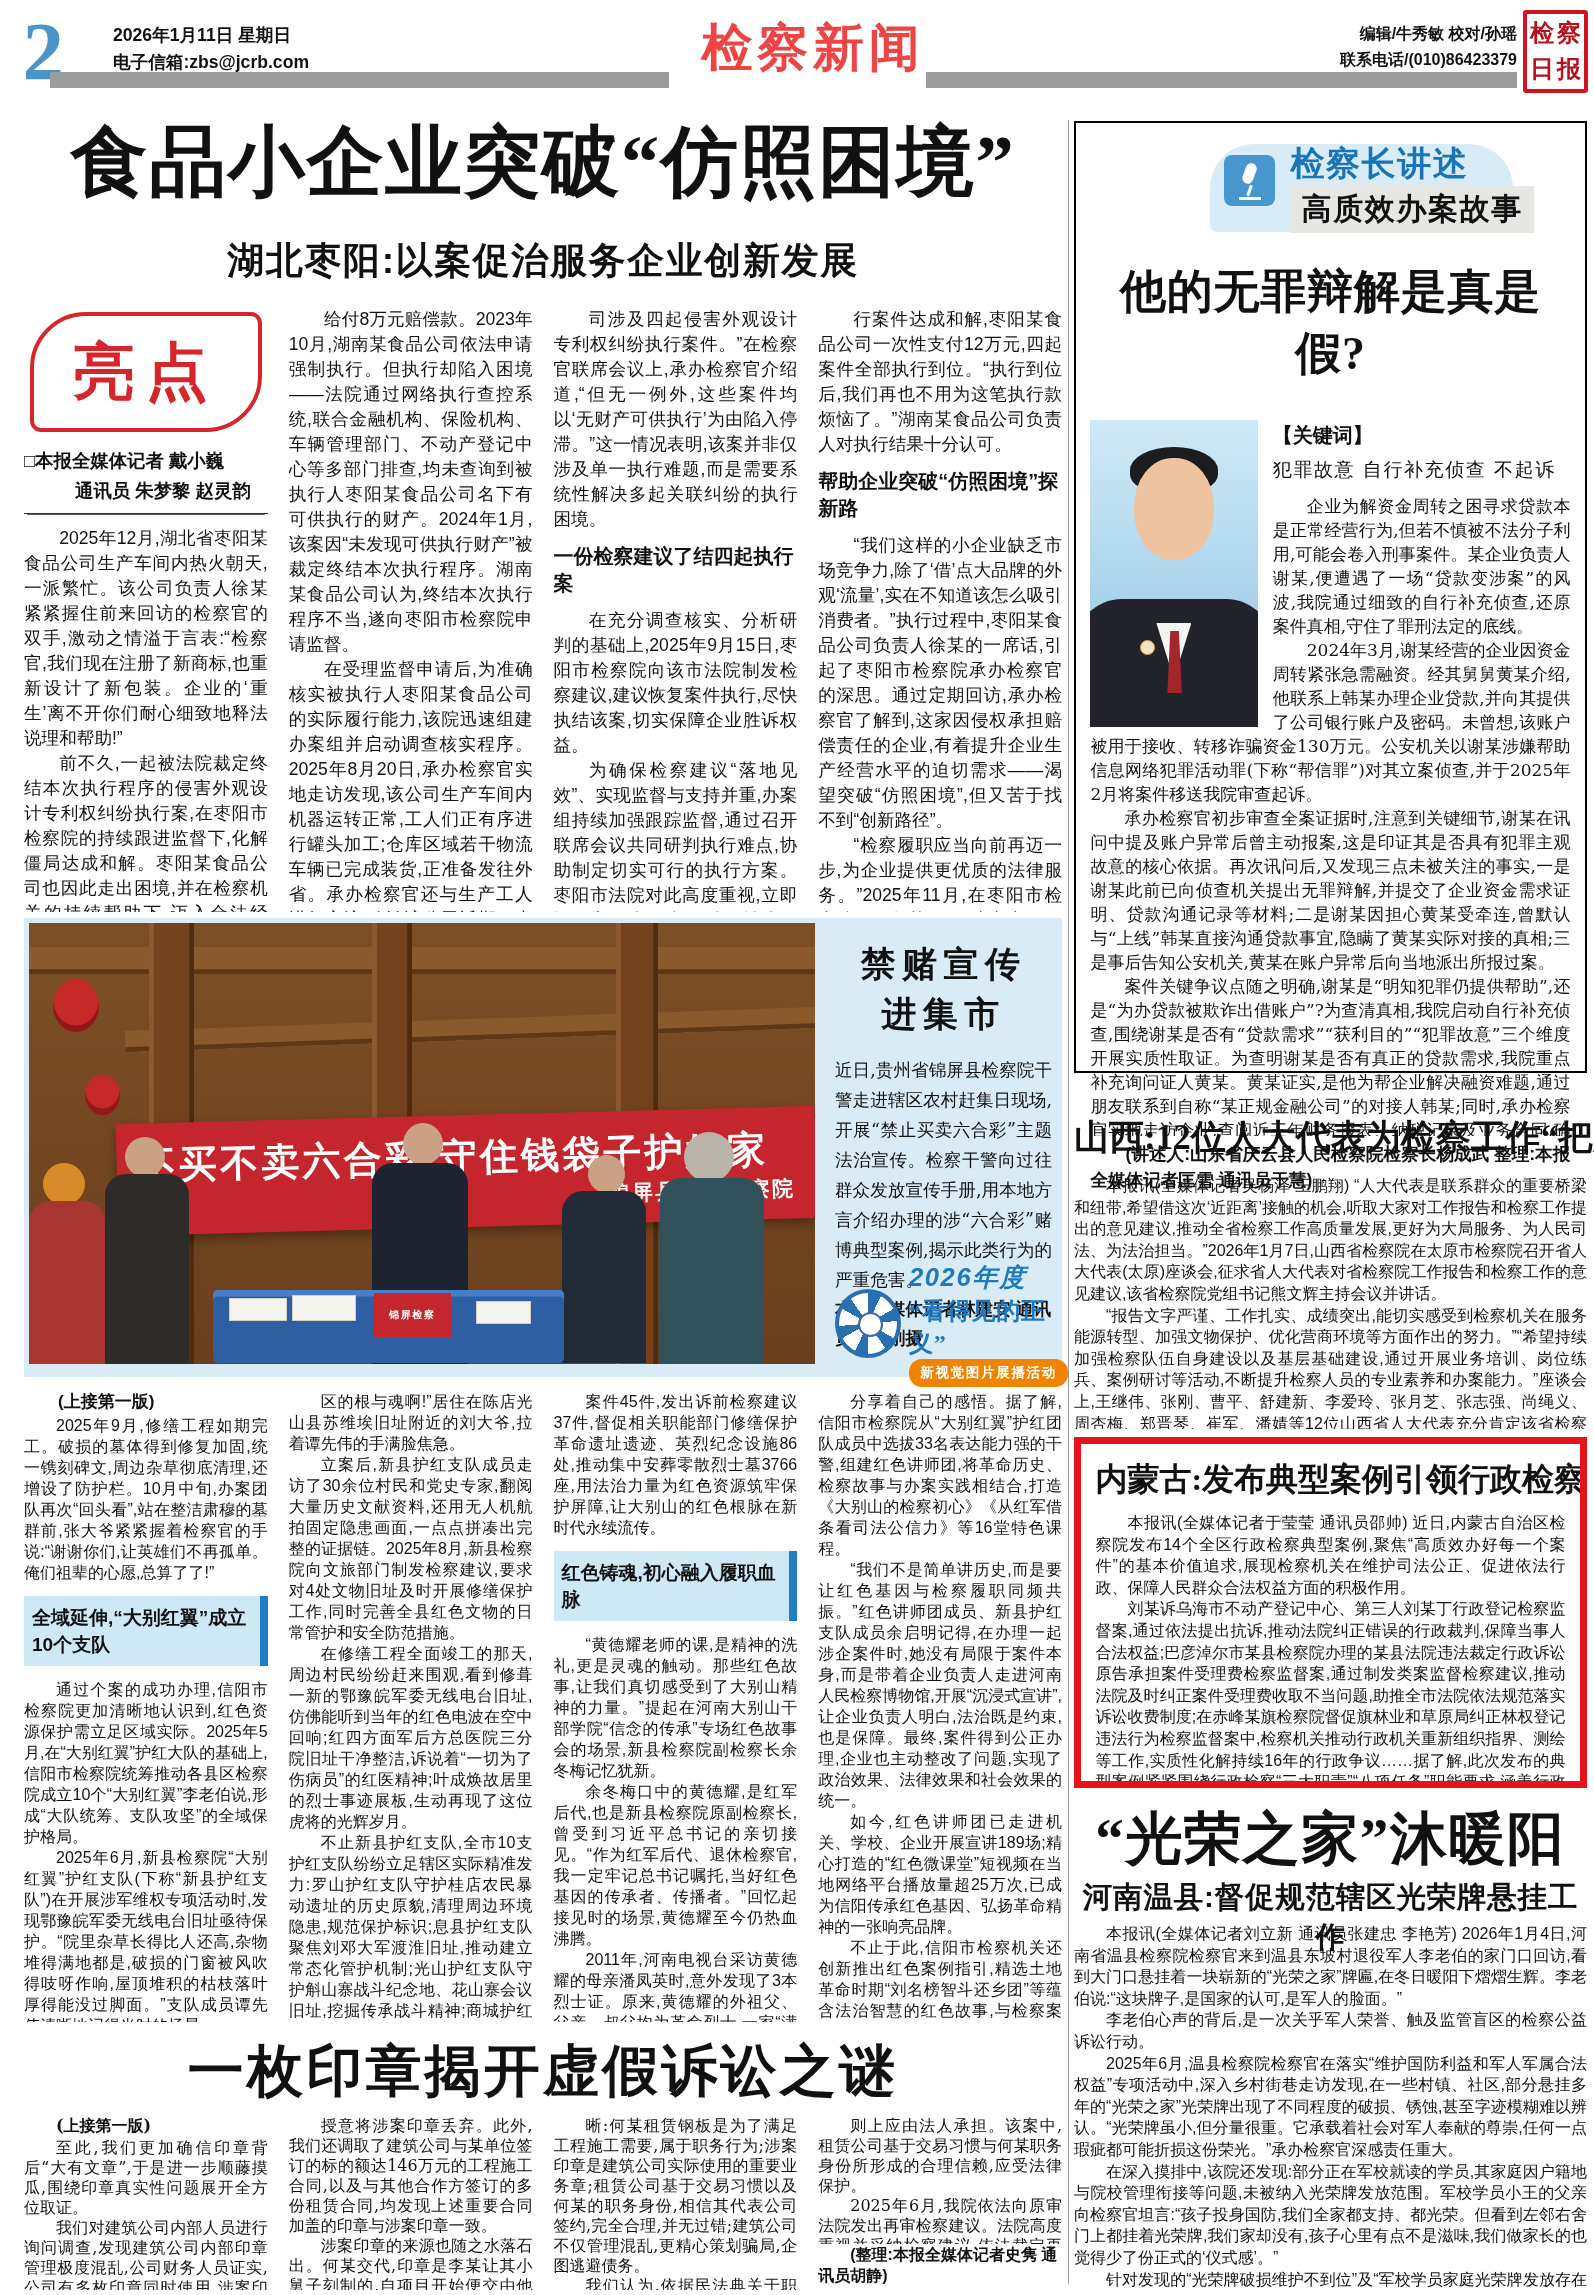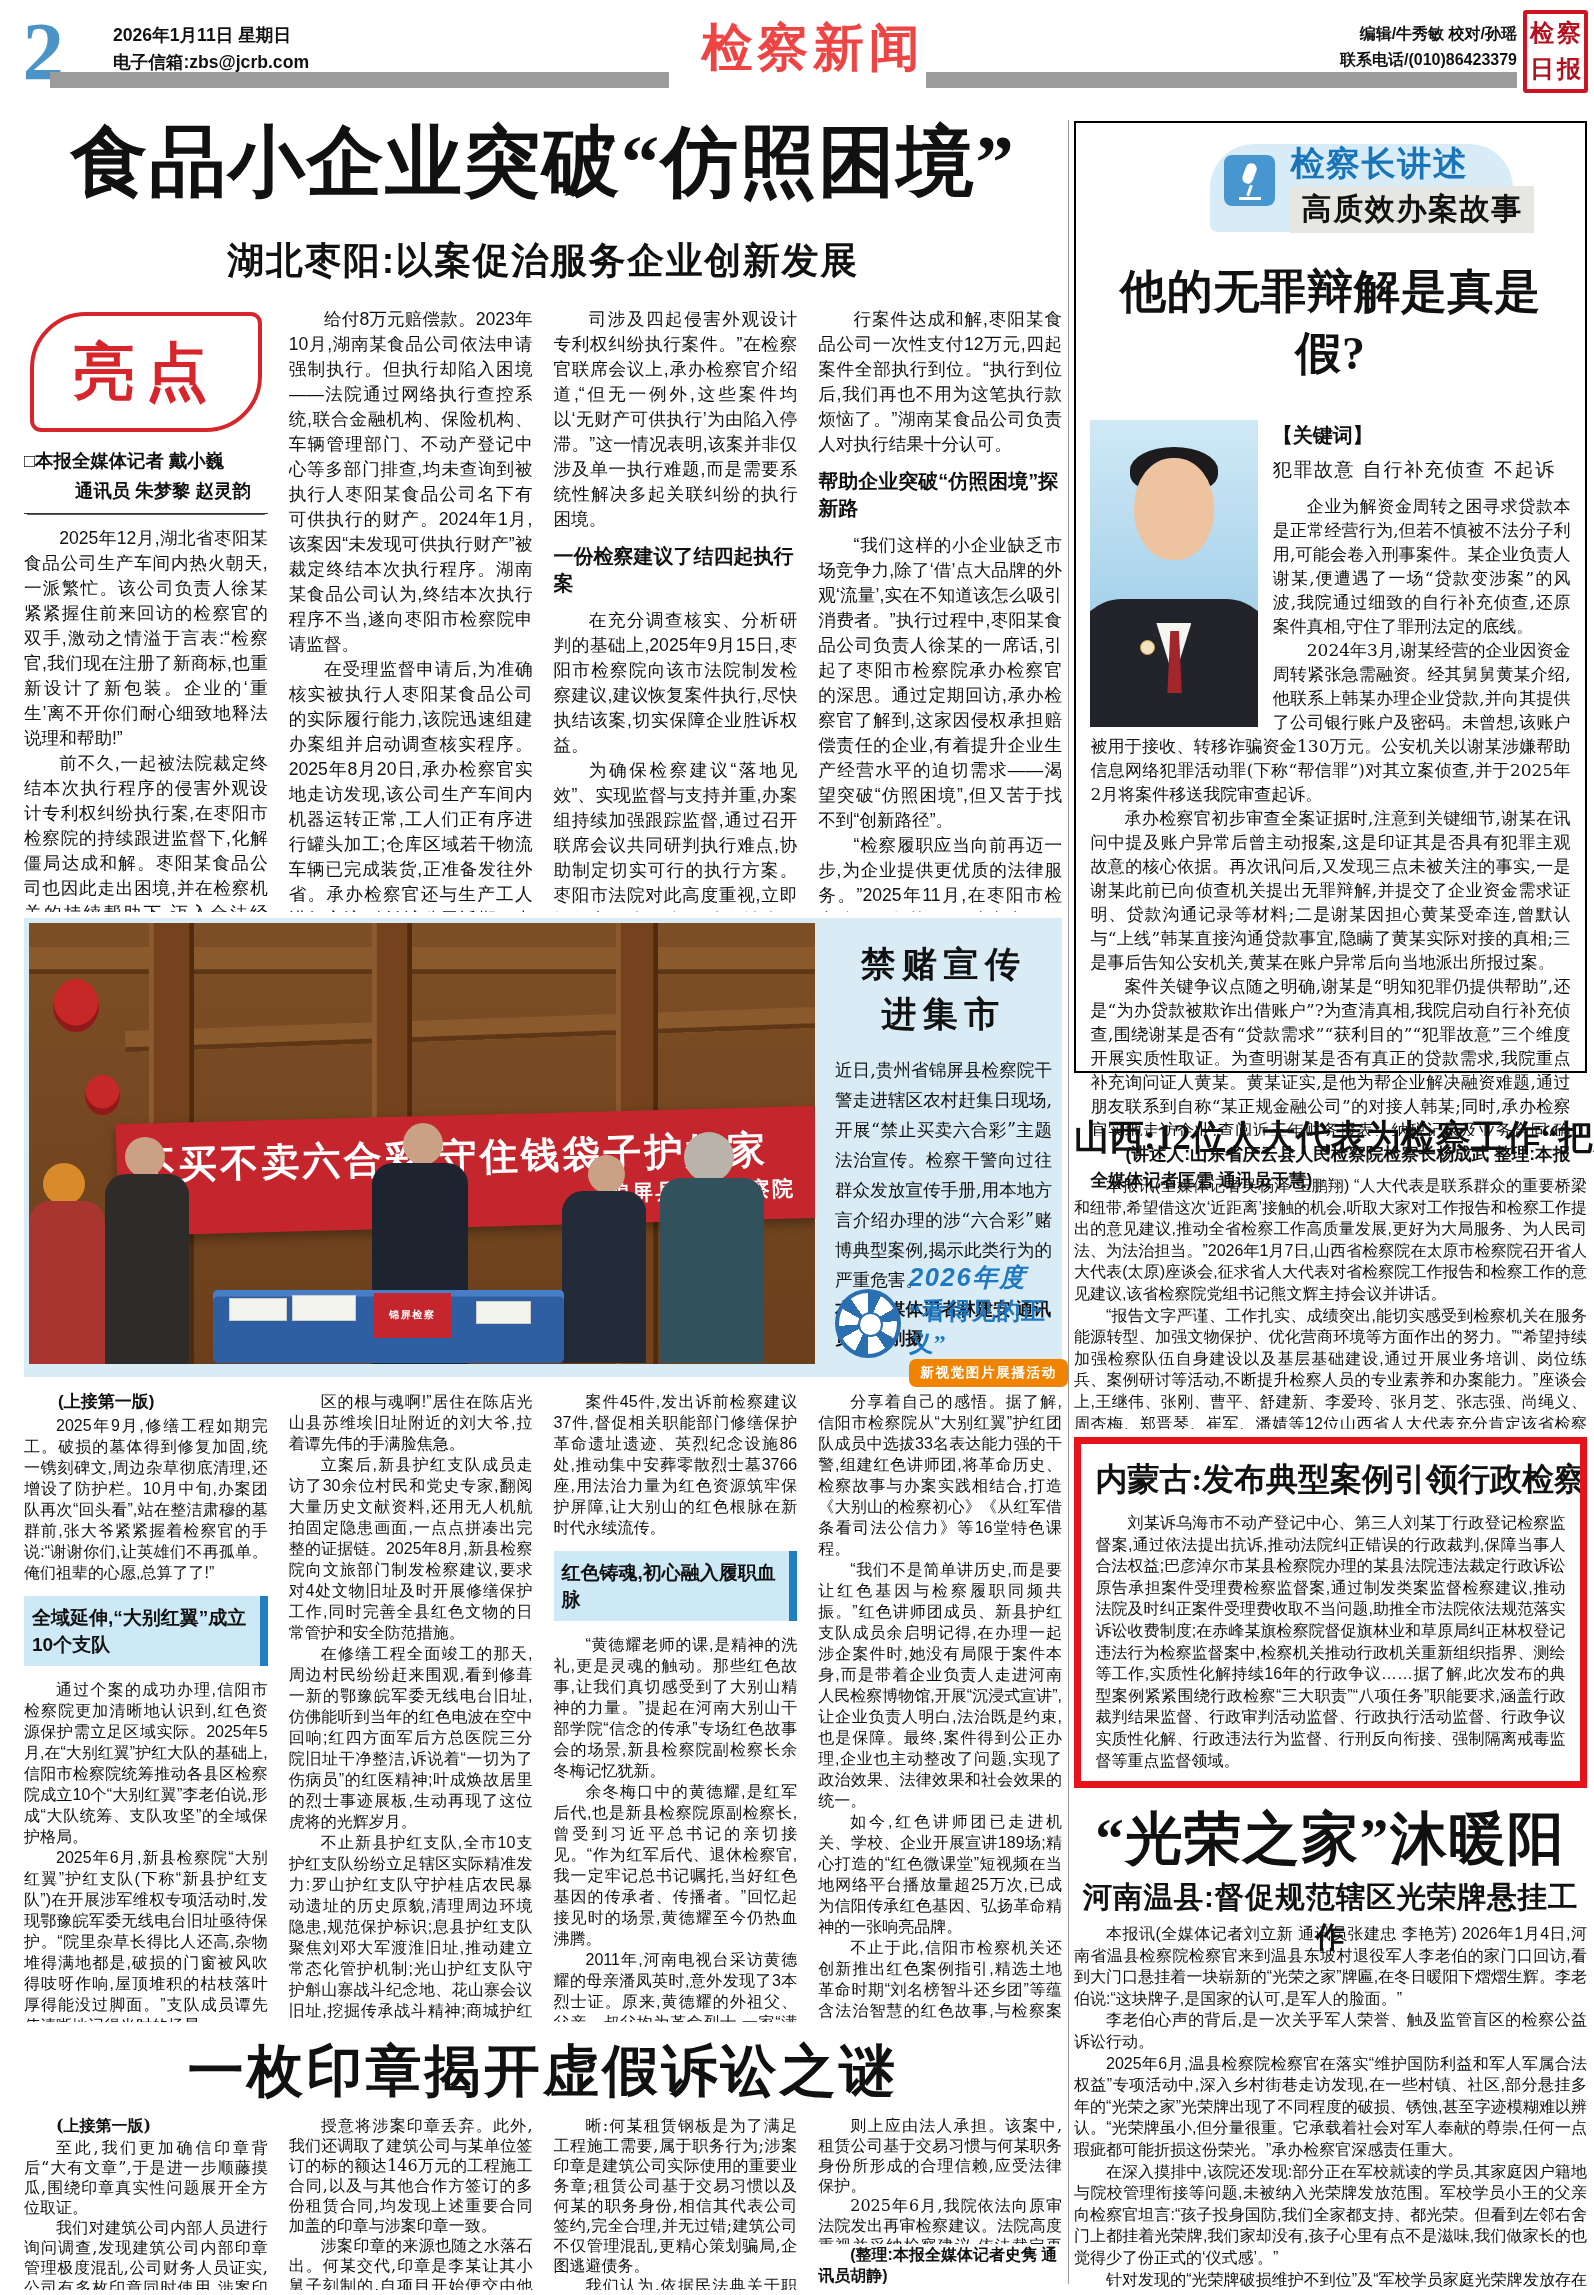--- a/index.html
+++ b/index.html
@@ -72,21 +72,21 @@
   .paper{position:absolute;background:#f4f4ee;border:0.8px solid #cfcfc6;}
   .tsign{position:absolute;background:#c5252c;color:#fff;font-size:10px;font-weight:bold;display:flex;align-items:center;justify-content:center;letter-spacing:1.6px;}
   .ptitle{font-size:35px;font-family:"Liberation Serif",serif;font-weight:bold;text-align:center;line-height:50px;letter-spacing:6.4px;}
   .pcap{font-size:17.6px;line-height:30px;text-align:justify;font-family:"DejaVu Serif",serif;}
   .pcred{font-size:17.6px;font-weight:bold;line-height:29px;}
   .aperture{width:69px;height:69px;border-radius:50%;border:4.8px solid #2a6fb0;box-sizing:border-box;
             background:repeating-conic-gradient(#2a6fb0 0 25deg,#ffffff 25deg 60deg);position:relative;}
   .aperture::after{content:"";position:absolute;left:19px;top:19px;width:21px;height:21px;border-radius:50%;background:#fff;border:2.4px solid #2a6fb0;}
   .lgyear{font-size:25.5px;font-weight:900;font-style:italic;color:#1f78bf;letter-spacing:1.6px;}
   .lgtitle{font-size:34px;font-weight:900;color:#1f78bf;letter-spacing:0.8px;font-family:"Liberation Serif",serif;}
-  .lgsub{display:inline-block;background:#f08300;color:#fff;font-size:19px;font-weight:bold;border-radius:7px;padding:4.8px 11.2px;letter-spacing:1.6px;text-align:center;}
+  .lgsub{display:inline-block;background:#f08300;color:#fff;font-size:19px;font-weight:bold;border-radius:13px;padding:4.8px 11.2px;letter-spacing:1.6px;text-align:center;}
   
   .dab .bp{font-size:16px;line-height:21px;}
   .dab .uplabel{font-weight:bold;font-size:17px;margin:0 0 3.2px 0;}
   .yz .bp{font-size:16px;line-height:20px;font-family:"DejaVu Serif",serif;}
   .yz .uplabel{font-weight:bold;font-size:16px;margin:0 0 1.6px 0;}
   .yzhead{font-size:56px;font-weight:900;font-family:"Liberation Serif",serif;text-align:center;letter-spacing:3.2px;}
   .yzcredit{font-size:16px;font-weight:bold;line-height:21px;text-indent:2em;}
   .rshead1{font-size:35px;font-weight:900;font-family:"Liberation Serif",serif;letter-spacing:0px;text-align:center;white-space:nowrap;}
   .rsbody .bp{font-size:16px;line-height:21.6px;}
   .redbox{border:7.2px solid #e8121c;box-sizing:border-box;padding:11.2px 14.4px;}
@@ -296,20 +296,21 @@
 
   <div class="abs rshead1" style="left:1074px;top:1114px;width:513px;">山西:12位人大代表为检察工作“把脉建言”</div>
   <div class="abs rsbody" style="left:1074px;top:1175px;width:513px;height:254px;overflow:hidden;">
       <p class="bp">本报讯(全媒体记者吴杨泽 王鹏翔) “人大代表是联系群众的重要桥梁和纽带,希望借这次‘近距离’接触的机会,听取大家对工作报告和检察工作提出的意见建议,推动全省检察工作高质量发展,更好为大局服务、为人民司法、为法治担当。”2026年1月7日,山西省检察院在太原市检察院召开省人大代表(太原)座谈会,征求省人大代表对省检察院工作报告和检察工作的意见建议,该省检察院党组书记熊文辉主持会议并讲话。</p>
       <p class="bp">“报告文字严谨、工作扎实、成绩突出,能切实感受到检察机关在服务能源转型、加强文物保护、优化营商环境等方面作出的努力。”“希望持续加强检察队伍自身建设以及基层基础建设,通过开展业务培训、岗位练兵、案例研讨等活动,不断提升检察人员的专业素养和办案能力。”座谈会上,王继伟、张刚、曹平、舒建新、李爱玲、张月芝、张志强、尚绳义、周杏梅、郑晋琴、崔军、潘婧等12位山西省人大代表充分肯定该省检察机关一年来的工作成效,对《山西省人民检察院工作报告(征求意见稿)》总体表示赞成,同时对进一步修改完善工作报告、加强和改进检察工作提出意见建议。</p>
     </div>
 
   <div class="abs redbox" style="left:1074px;top:1437px;width:513px;height:351px;overflow:hidden;">
     <div class="nmhead">内蒙古:发布典型案例引领行政检察提质增效</div>
     <div class="rsbody" style="overflow:hidden;height:279px;">
+        <p class="bp">本报讯(全媒体记者于莹莹 通讯员邵帅) 近日,内蒙古自治区检察院发布14个全区行政检察典型案例,聚焦“高质效办好每一个案件”的基本价值追求,展现检察机关在维护司法公正、促进依法行政、保障人民群众合法权益方面的积极作用。</p>
         <p class="bp">刘某诉乌海市不动产登记中心、第三人刘某丁行政登记检察监督案,通过依法提出抗诉,推动法院纠正错误的行政裁判,保障当事人合法权益;巴彦淖尔市某县检察院办理的某县法院违法裁定行政诉讼原告承担案件受理费检察监督案,通过制发类案监督检察建议,推动法院及时纠正案件受理费收取不当问题,助推全市法院依法规范落实诉讼收费制度;在赤峰某旗检察院督促旗林业和草原局纠正林权登记违法行为检察监督案中,检察机关推动行政机关重新组织指界、测绘等工作,实质性化解持续16年的行政争议……据了解,此次发布的典型案例紧紧围绕行政检察“三大职责”“八项任务”职能要求,涵盖行政裁判结果监督、行政审判活动监督、行政执行活动监督、行政争议实质性化解、行政违法行为监督、行刑反向衔接、强制隔离戒毒监督等重点监督领域。</p>
       </div>
   </div>
 
   <div class="abs grhead" style="left:1074px;top:1801px;width:513px;">“光荣之家”沐暖阳</div>
   <div class="abs grsub" style="left:1074px;top:1878px;width:513px;">河南温县:督促规范辖区光荣牌悬挂工作</div>
   <div class="abs rsbody" style="left:1074px;top:1923px;width:513px;height:369px;overflow:hidden;">
       <p class="bp">本报讯(全媒体记者刘立新 通讯员张建忠 李艳芳) 2026年1月4日,河南省温县检察院检察官来到温县东坡村退役军人李老伯的家门口回访,看到大门口悬挂着一块崭新的“光荣之家”牌匾,在冬日暖阳下熠熠生辉。李老伯说:“这块牌子,是国家的认可,是军人的脸面。”</p>
       <p class="bp">李老伯心声的背后,是一次关乎军人荣誉、触及监管盲区的检察公益诉讼行动。</p>
       <p class="bp">2025年6月,温县检察院检察官在落实“维护国防利益和军人军属合法权益”专项活动中,深入乡村街巷走访发现,在一些村镇、社区,部分悬挂多年的“光荣之家”光荣牌出现了不同程度的破损、锈蚀,甚至字迹模糊难以辨认。“光荣牌虽小,但分量很重。它承载着社会对军人奉献的尊崇,任何一点瑕疵都可能折损这份荣光。”承办检察官深感责任重大。</p>

